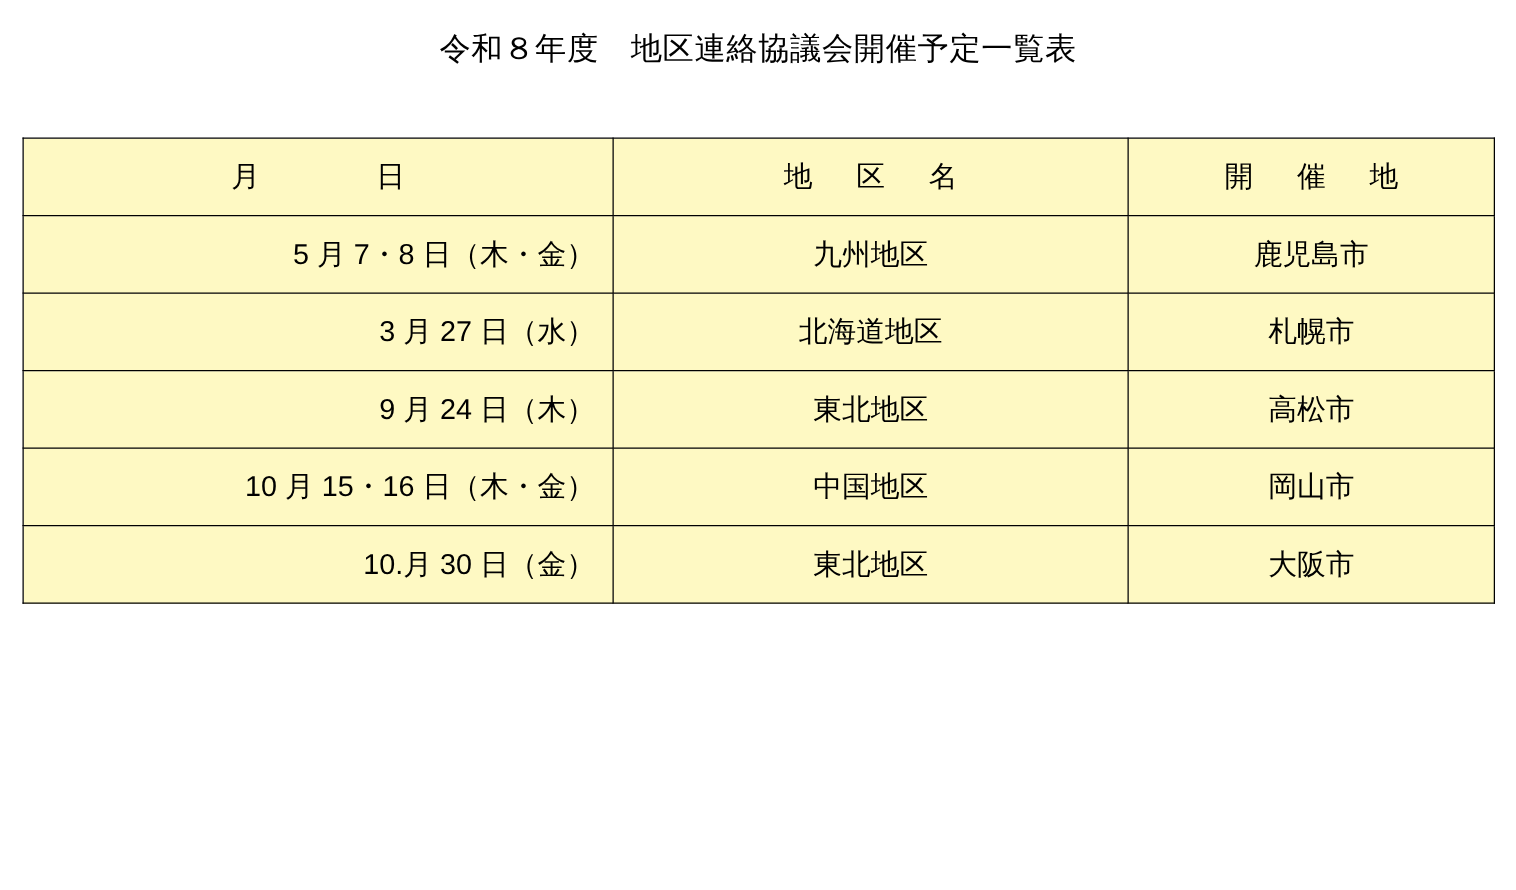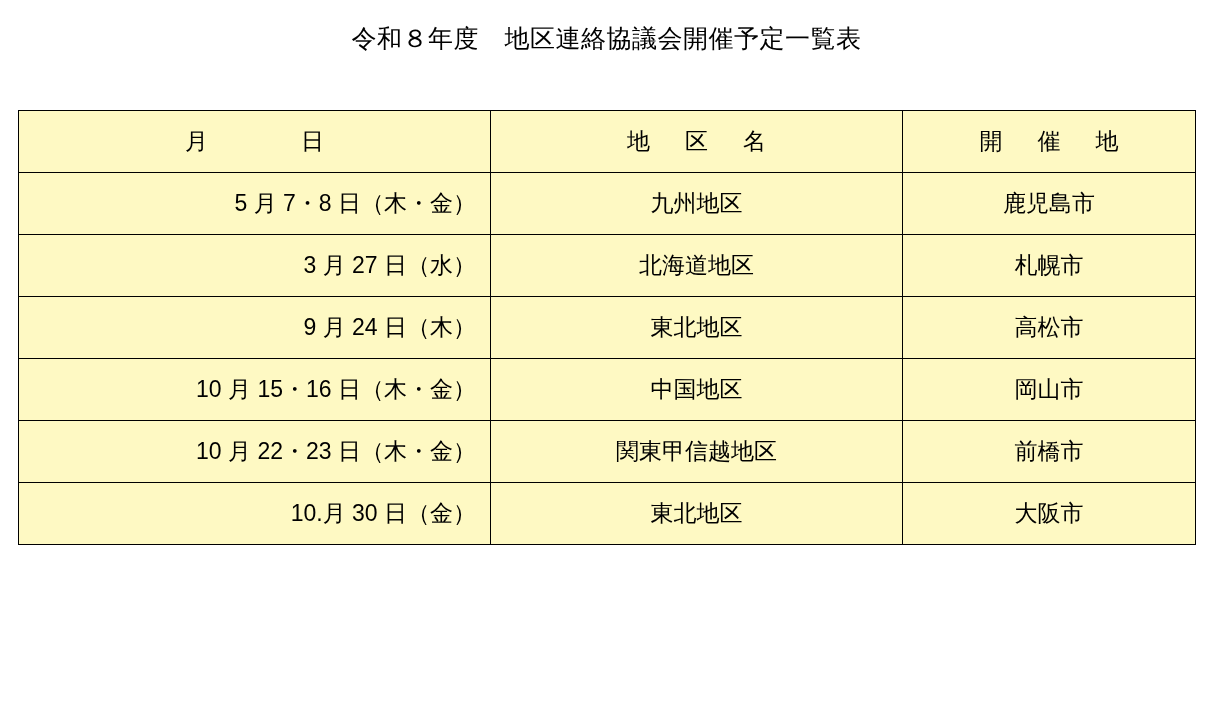--- a/index.html
+++ b/index.html
@@ -98,25 +98,20 @@
           <td class="date-cell">9 月 24 日（木）</td>
           <td class="area-cell">東北地区</td>
           <td class="city-cell">高松市</td>
         </tr>
         <tr>
           <td class="date-cell">10 月 15・16 日（木・金）</td>
           <td class="area-cell">中国地区</td>
           <td class="city-cell">岡山市</td>
         </tr>
         <tr>
-          <td class="date-cell">10 月 22・23 日（木・金）</td>
-          <td class="area-cell">関東甲信越地区</td>
-          <td class="city-cell">前橋市</td>
-        </tr>
-        <tr>
           <td class="date-cell">10.月 30 日（金）</td>
           <td class="area-cell">東北地区</td>
           <td class="city-cell">大阪市</td>
         </tr>
       </tbody>
     </table>
   </div>
 
 </div>
 

